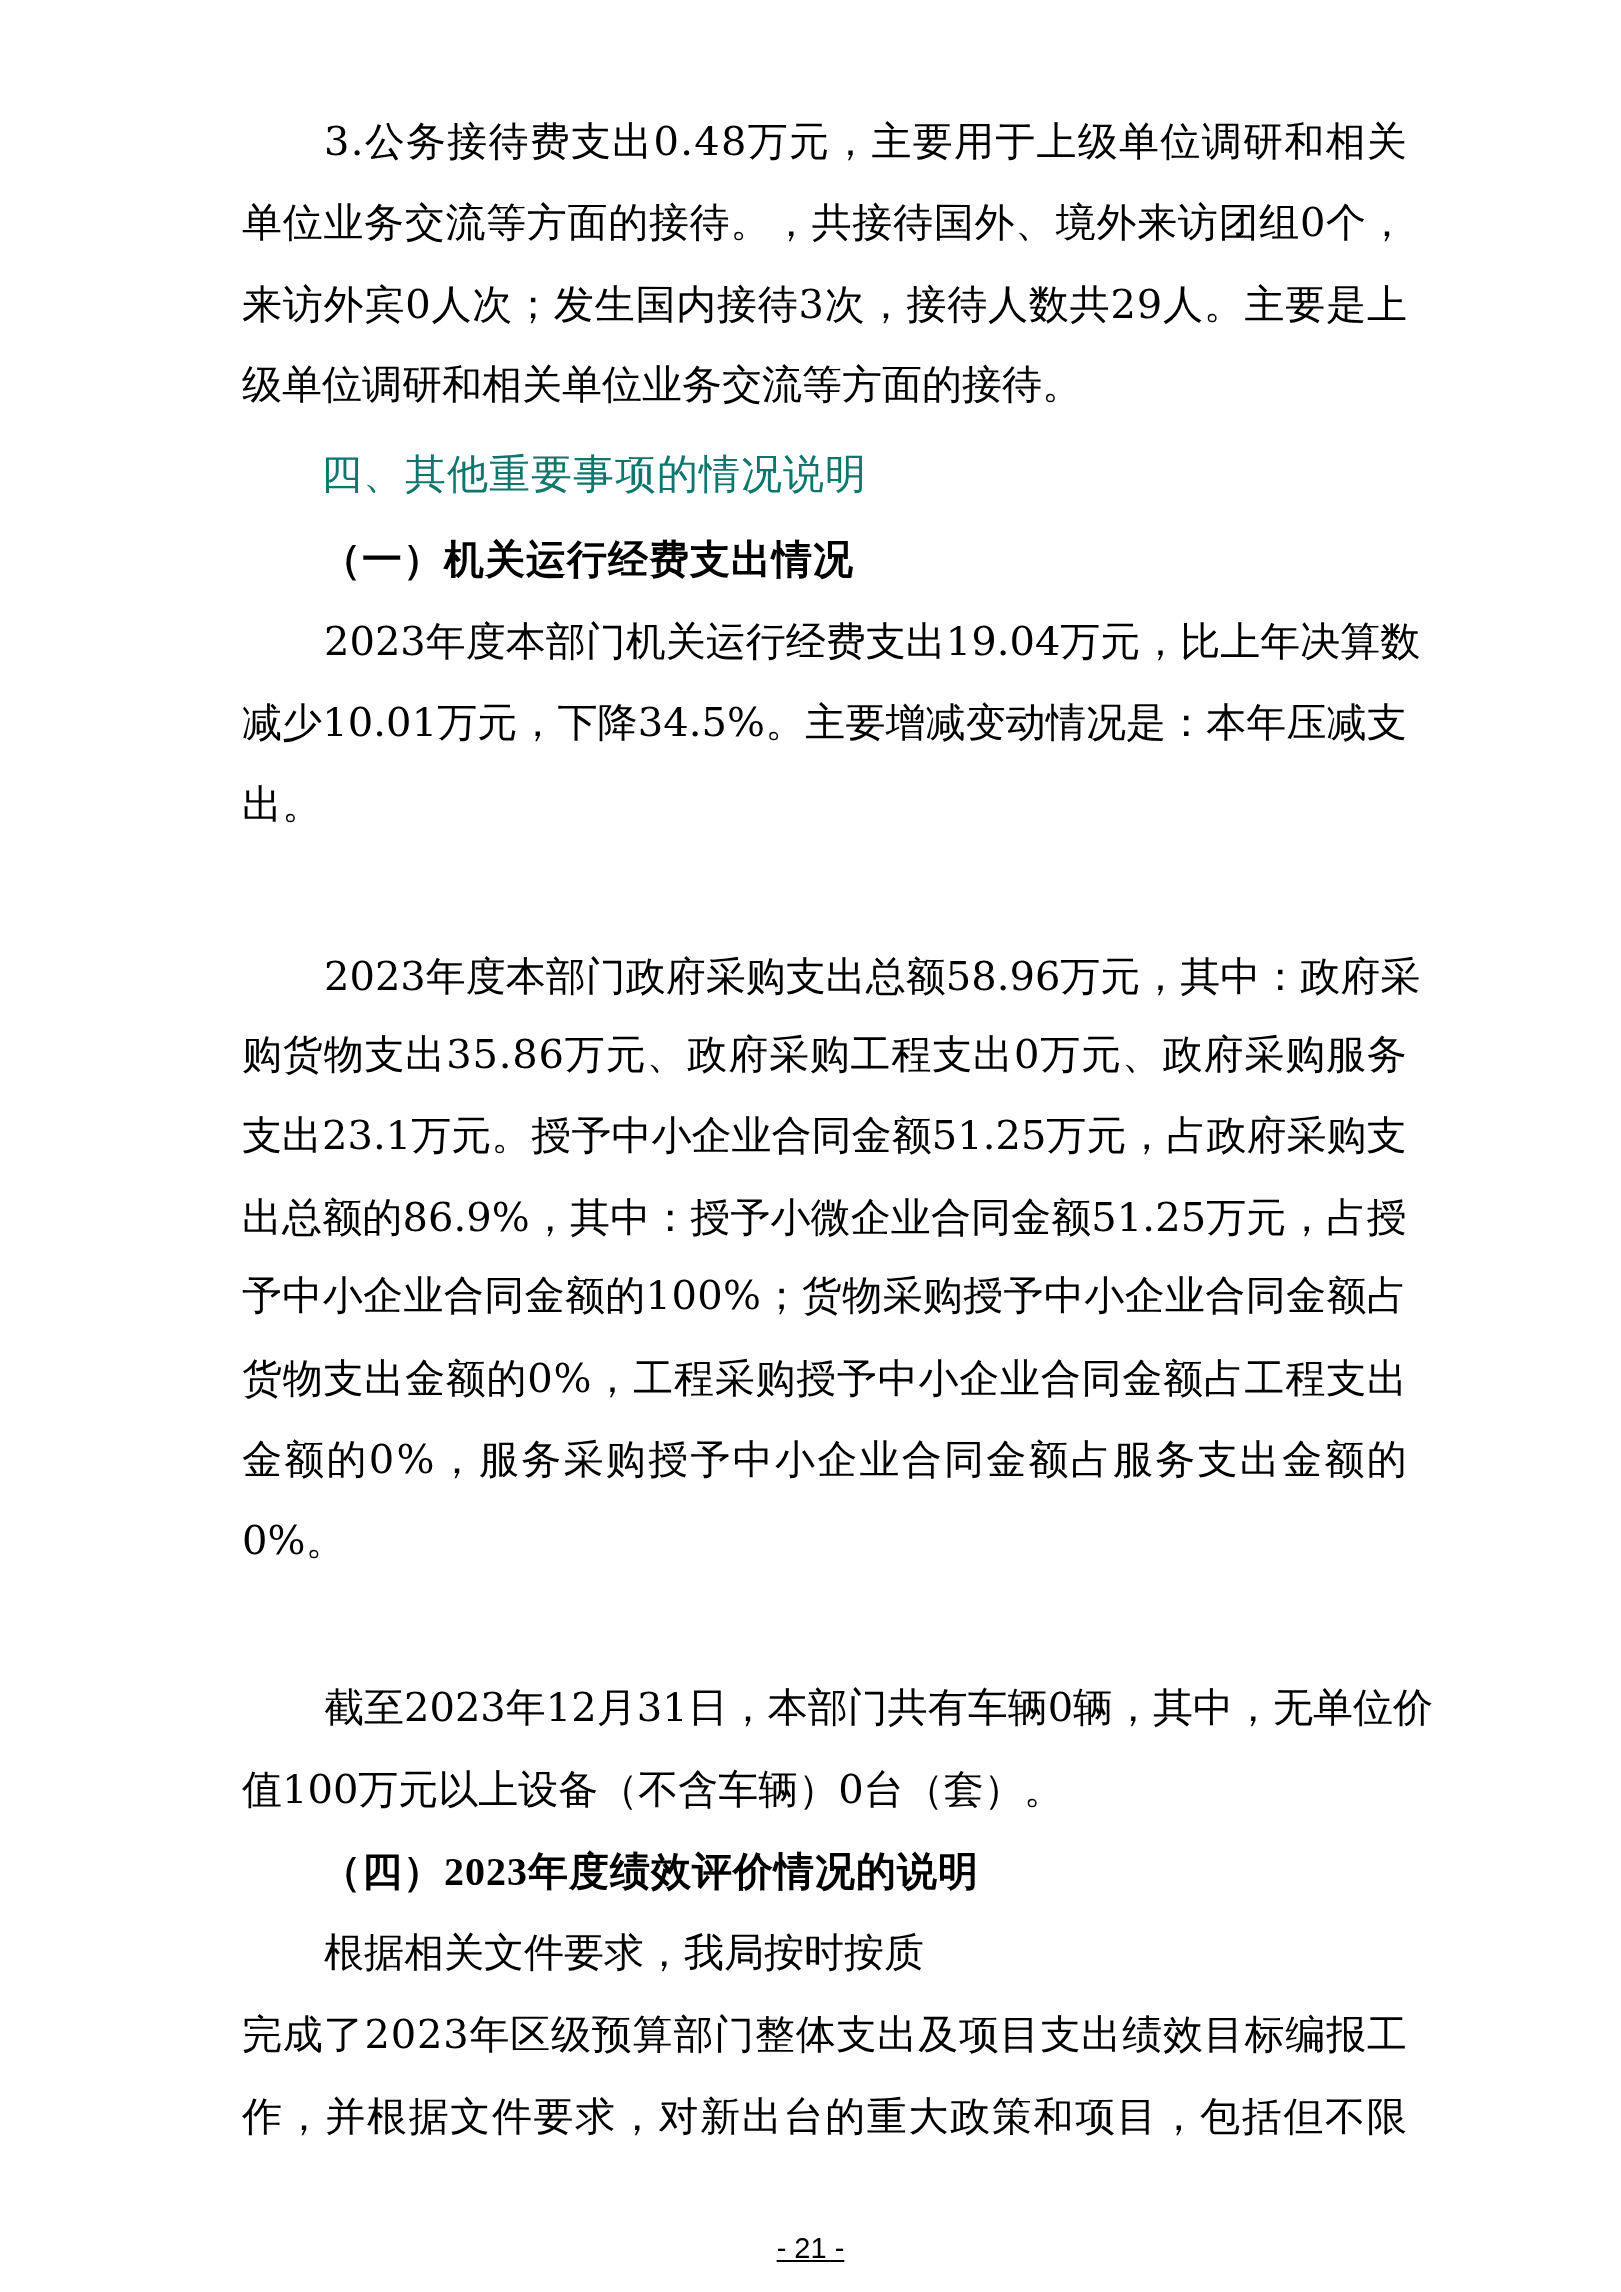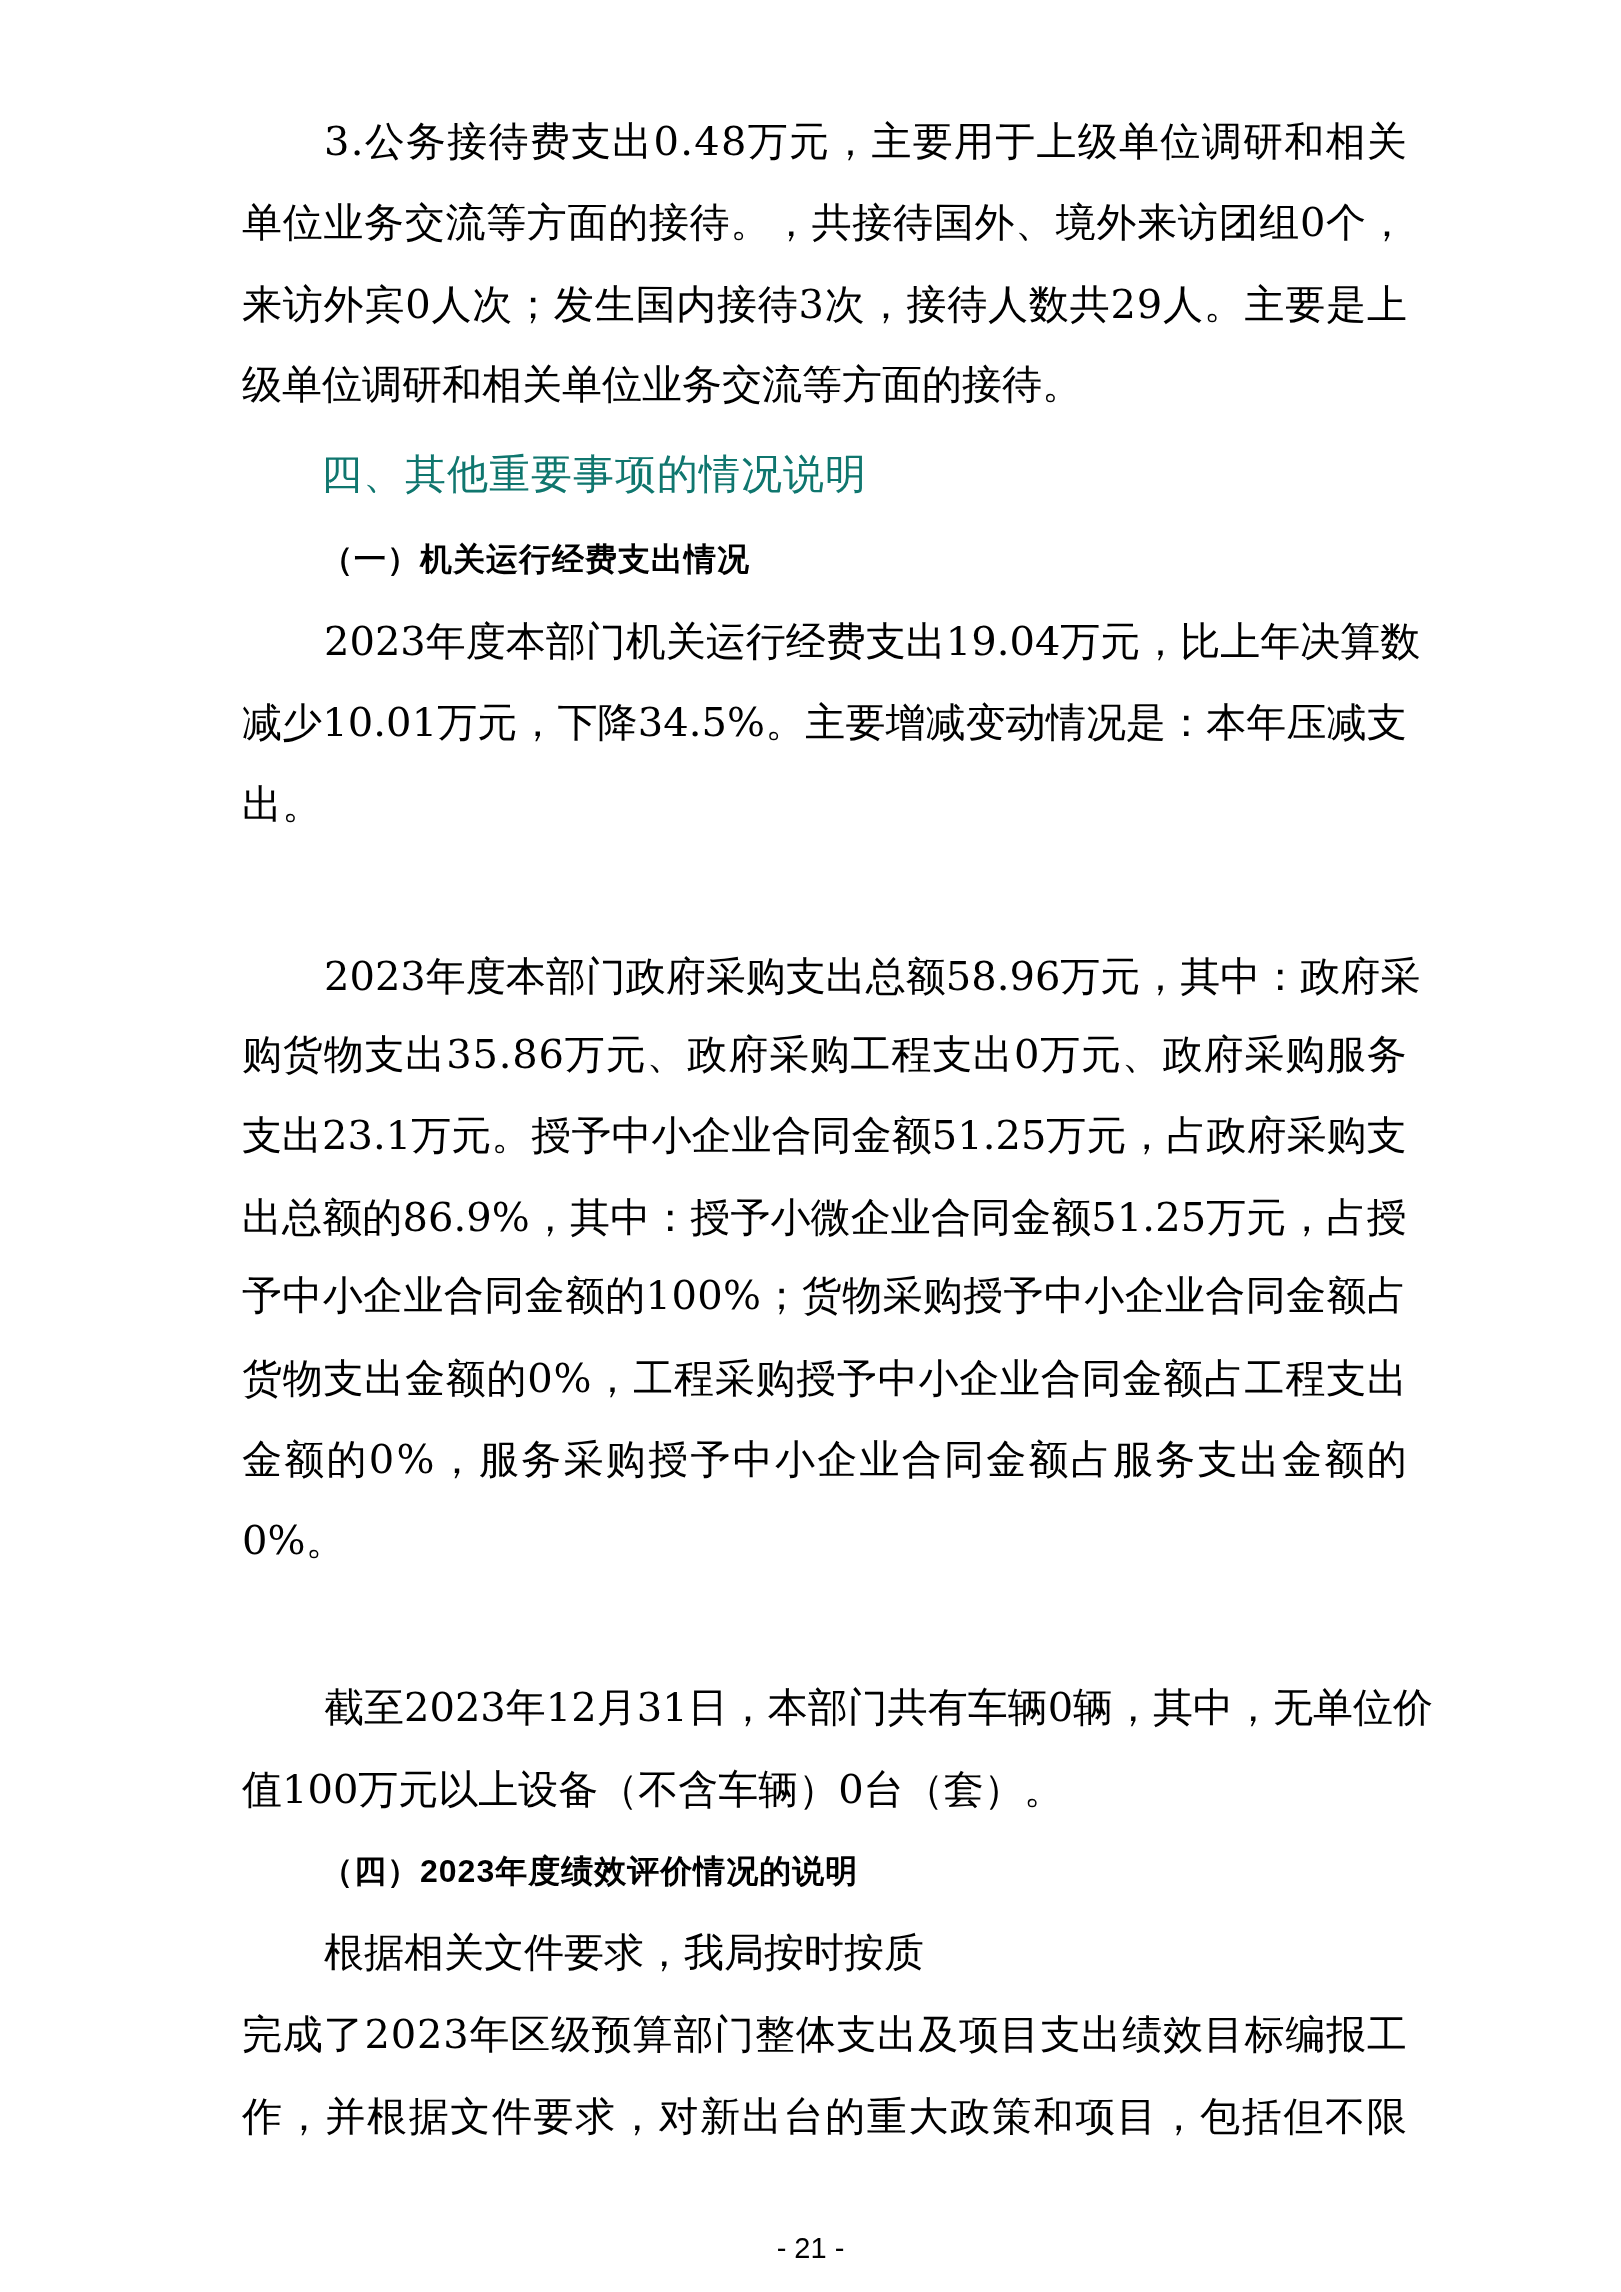--- a/index.html
+++ b/index.html
@@ -24,30 +24,30 @@
   .h1 {
     position: absolute; left: 321px;
     height: 49px; line-height: 49px;
     font-family: "DejaVu Sans", "Liberation Sans", sans-serif;
     font-size: 41px; font-weight: normal; color: #0f766e;
     white-space: nowrap; letter-spacing: 1px;
   }
   .h2 {
     position: absolute; left: 321px;
     height: 49px; line-height: 49px;
-    font-family: Liberation Sans, sans-serif;
-    font-size: 32px; font-weight: bold; color: #000000;
+    font-family: Liberation Serif, serif;
+    font-size: 40px; font-weight: bold; color: #000000;
     white-space: nowrap; letter-spacing: 1px;
   }
   .lead { font-weight: bold; }
   .pagenum {
     position: absolute; left: 0; width: 1621px; top: 2231px;
     height: 35px; line-height: 35px; text-align: center;
     font-family: "Liberation Sans", "DejaVu Sans", sans-serif;
-    font-size: 29px; color: #000000;
+    font-size: 29px; color: #000000; text-decoration: underline;
   }
 </style>
 </head>
 <body>
 
 <div class="page">
 
   <div class="line indent" style="top: 117px; display: flex; justify-content: space-between;">
       <span>3</span>
       <span>.</span>

